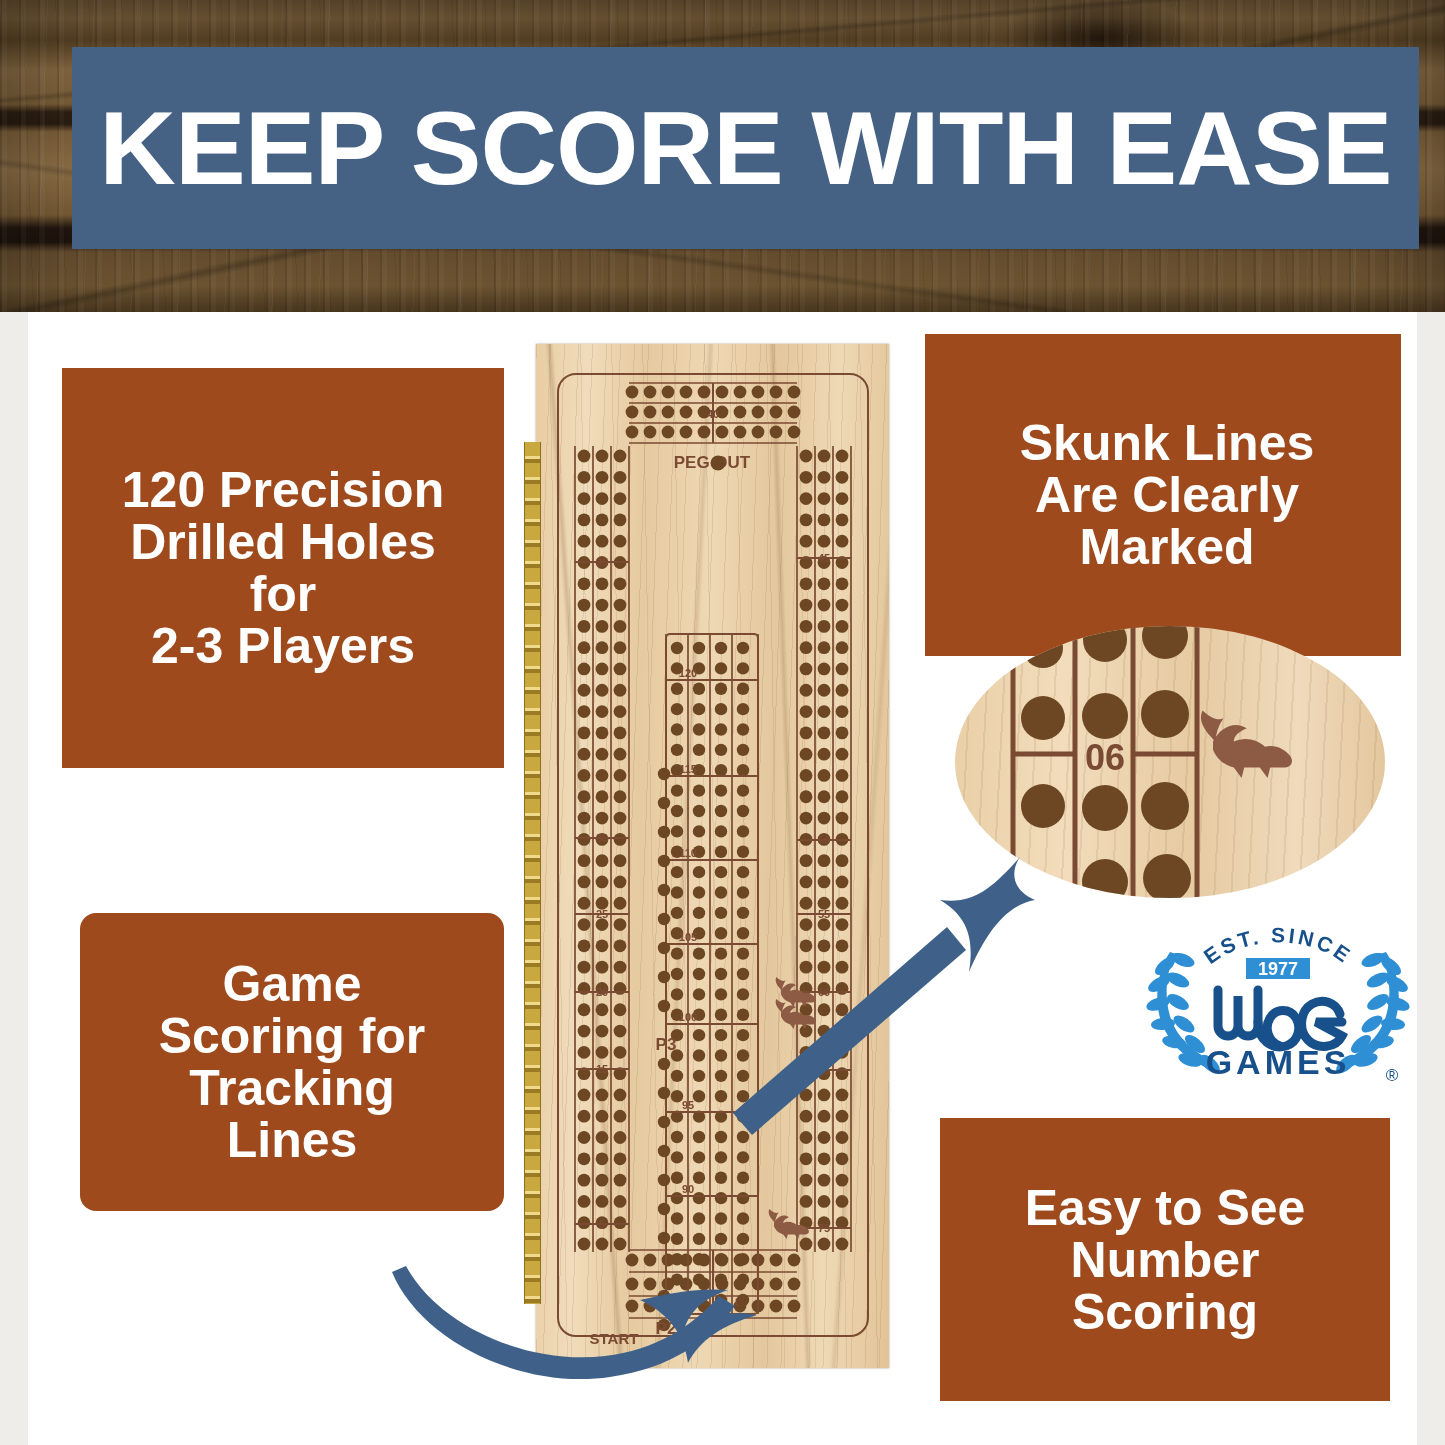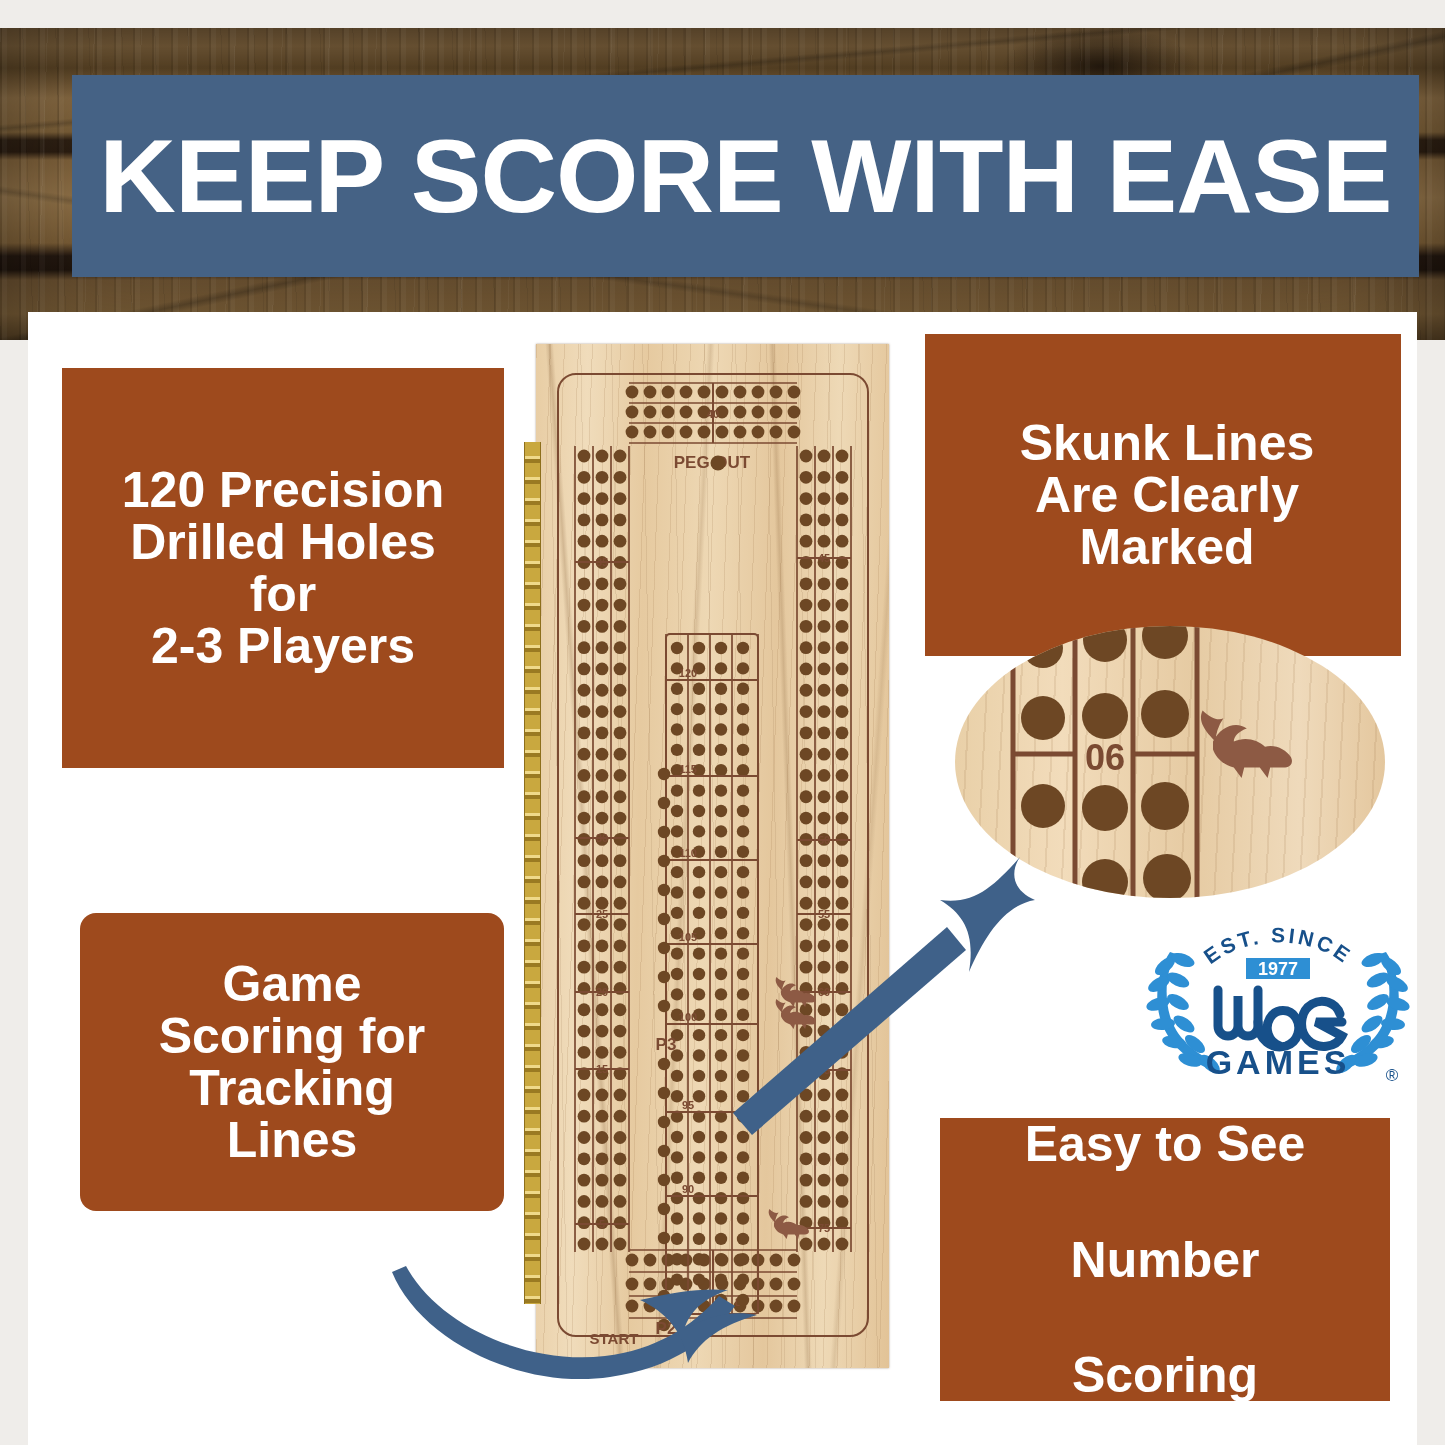--- a/index.html
+++ b/index.html
@@ -18,21 +18,20 @@
     background:
       radial-gradient(ellipse 140px 55px at 1100px 38px, rgba(20,12,6,.75), rgba(20,12,6,0) 70%),
       linear-gradient(180deg,
         #6d5434 0px, #7a5f3b 18px, #5c4526 40px, #8a6c44 70px, #7b5f38 104px,
         #2e2013 112px, #2b1d11 124px,
         #7d603a 132px, #8e7047 170px, #7a5d36 215px,
         #241810 228px, #20150d 242px,
         #6b5131 252px, #7e6139 286px, #5b4426 312px),
       #6b5131;
     box-shadow:inset 0 0 120px rgba(0,0,0,.45);
-    margin-top:28px;
   }
   .header::before{ 
     content:"";position:absolute;inset:0;
     background:
       repeating-linear-gradient(90deg, rgba(0,0,0,.10) 0 2px, rgba(255,255,255,.04) 2px 7px, rgba(0,0,0,0) 7px 19px),
       repeating-linear-gradient(88deg, rgba(0,0,0,.07) 0 1px, rgba(0,0,0,0) 1px 33px),
       repeating-linear-gradient(92deg, rgba(255,255,255,.045) 0 1px, rgba(0,0,0,0) 1px 47px);
     opacity:.9;
   }
   .header::after{ 
@@ -73,21 +72,21 @@
     text-align:center;
     font-weight:bold;
     line-height:1.04;
     z-index:5;
   }
   .fbox span{display:block;}
 
   #box-holes{left:62px;top:368px;width:442px;height:400px;font-size:50px;text-align:center;}
   #box-skunk{left:925px;top:334px;width:468px;height:322px;font-size:50px;padding-left:8px;}
   #box-scoring{left:80px;top:913px;width:424px;height:298px;font-size:50px;border-radius:16px;}
-  #box-numbers{left:940px;top:1118px;width:450px;height:283px;font-size:50px;justify-content:space-between;}
+  #box-numbers{left:940px;top:1118px;width:450px;height:283px;font-size:50px;}
 
   
   .board{
     position:absolute;left:536px;top:344px;width:353px;height:1024px;
     z-index:4;
     background:
       repeating-linear-gradient(92deg, rgba(151,109,66,.17) 0 1px, rgba(0,0,0,0) 1px 14px),
       repeating-linear-gradient(89deg, rgba(120,84,48,.12) 0 1px, rgba(0,0,0,0) 1px 31px),
       linear-gradient(91deg, #e8cda4 0%, #f0dcbb 14%, #e6caa0 30%, #eed8b4 48%, #e4c79d 66%, #eed9b6 82%, #e2c397 100%);
     box-shadow:0 0 2px rgba(90,60,30,.5);

